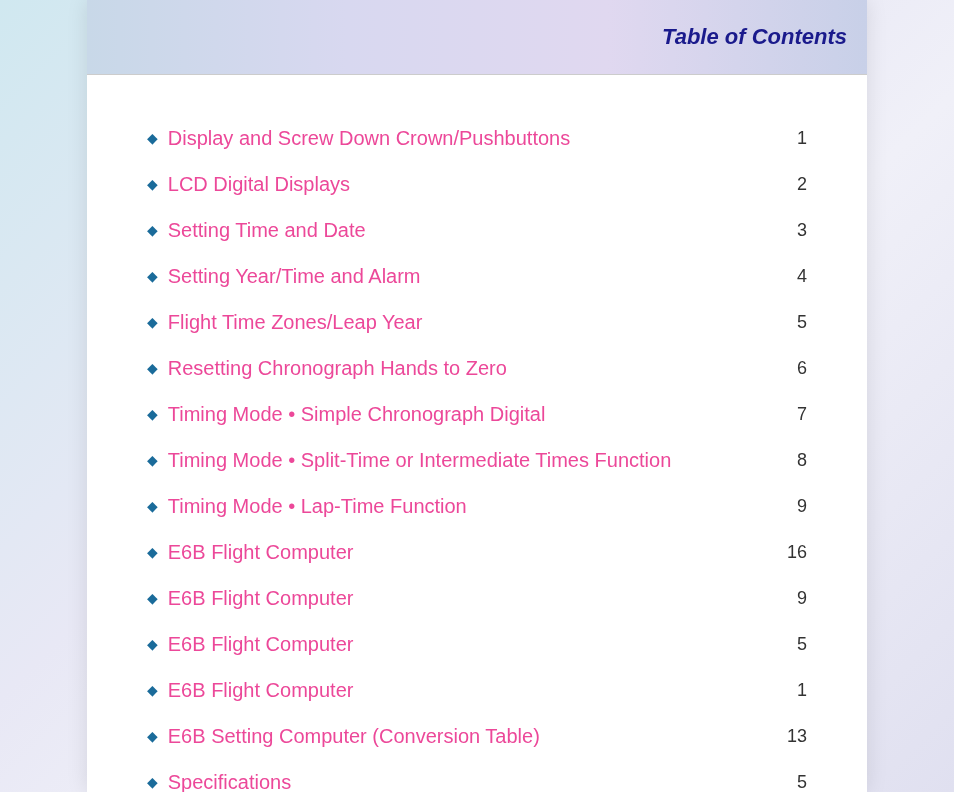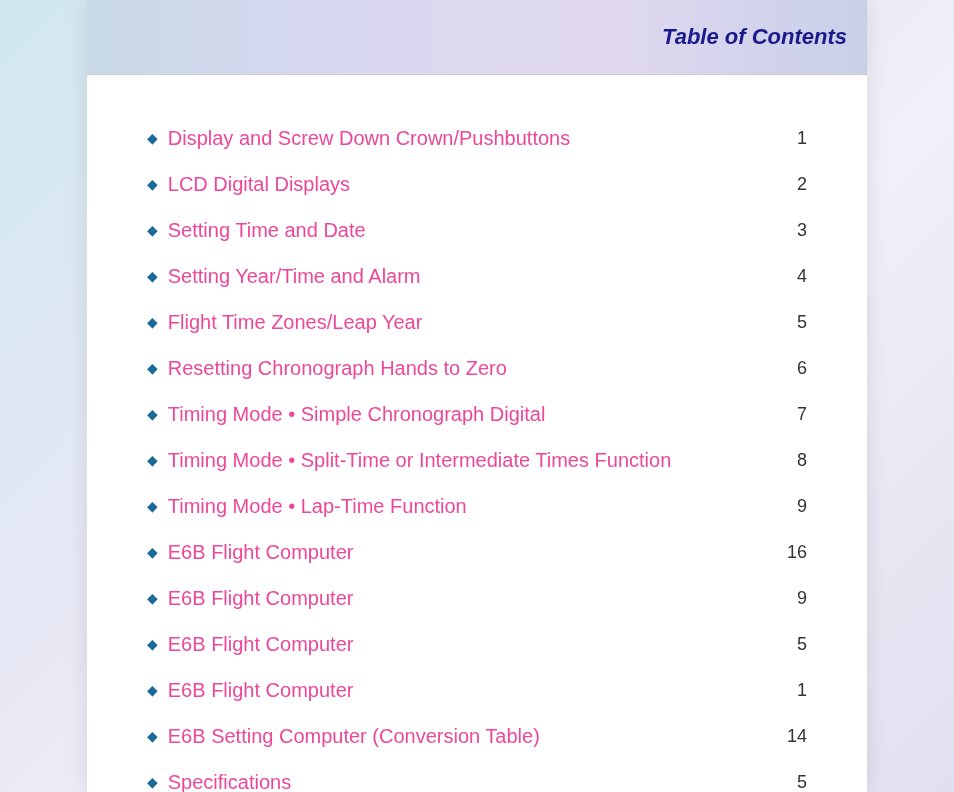--- a/index.html
+++ b/index.html
@@ -211,21 +211,21 @@
             </td>
             <td class="toc-number">1</td>
           </tr>
           <tr>
             <td class="toc-label-cell">
               <div class="toc-row-label">
                 <span class="diamond-icon">◆</span>
                 <span class="toc-text">E6B Setting Computer (Conversion Table)</span>
               </div>
             </td>
-            <td class="toc-number">14</td>
+            <td class="toc-number">13</td>
           </tr>
           <tr>
             <td class="toc-label-cell">
               <div class="toc-row-label">
                 <span class="diamond-icon">◆</span>
                 <span class="toc-text">Specifications</span>
               </div>
             </td>
             <td class="toc-number">5</td>
           </tr>

